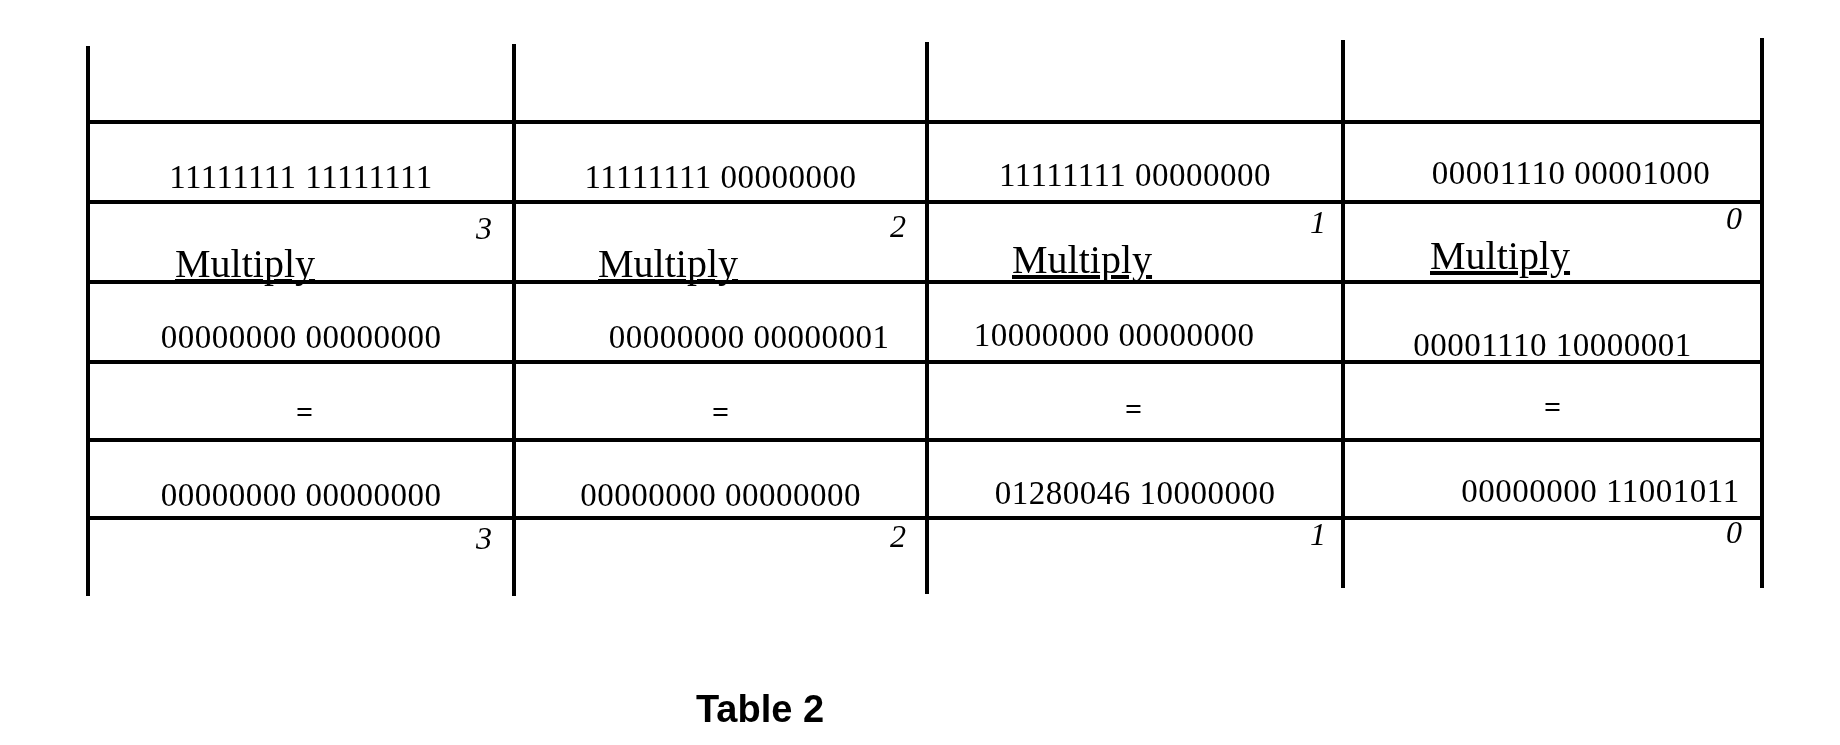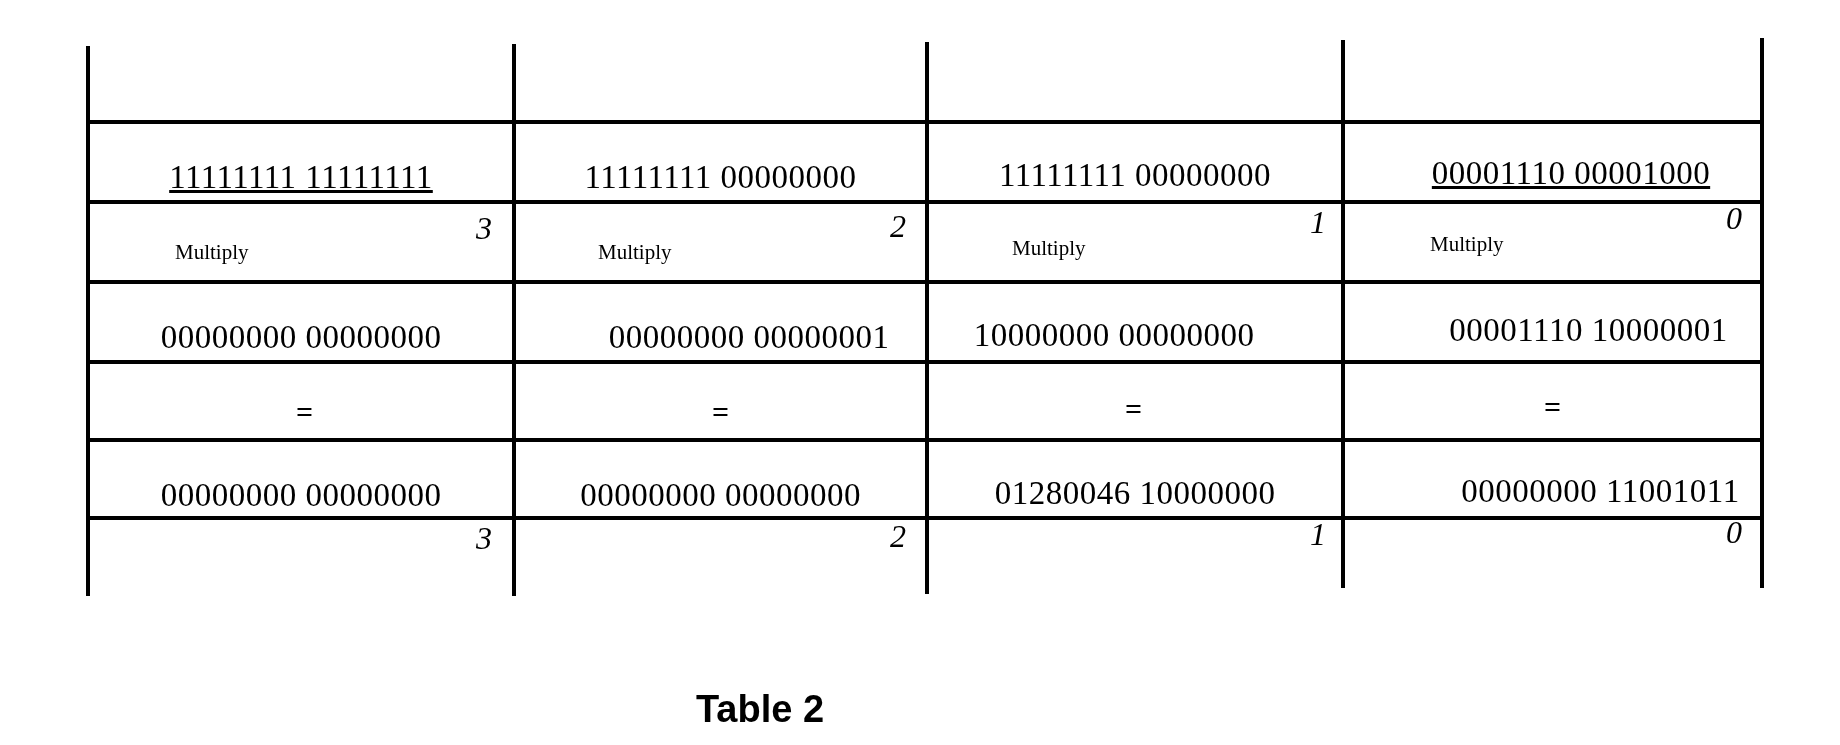--- a/index.html
+++ b/index.html
@@ -1,41 +1,41 @@
 <!DOCTYPE html>
 <html><head>
 <meta charset="utf-8">
 <style>
   html, body { margin: 0; padding: 0; background: #ffffff; }
   body { width: 1840px; height: 745px; position: relative; overflow: hidden; font-family: "Liberation Serif", serif; color: #000; }
   .vline { position: absolute; width: 4px; background: #000; }
   .hline { position: absolute; height: 4px; background: #000; }
   .cell { position: absolute; display: flex; align-items: flex-end; justify-content: center; font-size: 33px; letter-spacing: 0.5px; white-space: nowrap; }
-  .label { position: absolute; font-size: 21px; white-space: nowrap; }
+  .label { position: absolute; font-size: 40px; white-space: nowrap; text-decoration: underline; }
   .sub { position: absolute; font-style: italic; font-size: 32px; }
   .eq { position: absolute; font-size: 30px; font-weight: bold; }
   .caption { position: absolute; left: 0; width: 1520px; top: 688px; text-align: center; font-family: "Liberation Sans", sans-serif; font-size: 38px; font-weight: bold; }
 </style>
 </head>
 <body>
 
 <div class="vline" style="left:86px; top:46px; height:550px;"></div>
 <div class="vline" style="left:512px; top:44px; height:552px;"></div>
 <div class="vline" style="left:925px; top:42px; height:552px;"></div>
 <div class="vline" style="left:1341px; top:40px; height:548px;"></div>
 <div class="vline" style="left:1760px; top:38px; height:550px;"></div>
 
 <div class="hline" style="left:86px; top:120px; width:1678px;"></div>
 <div class="hline" style="left:86px; top:200px; width:1678px;"></div>
 <div class="hline" style="left:86px; top:280px; width:1678px;"></div>
 <div class="hline" style="left:86px; top:360px; width:1678px;"></div>
 <div class="hline" style="left:86px; top:438px; width:1678px;"></div>
 <div class="hline" style="left:86px; top:516px; width:1678px;"></div>
 
-<div class="cell" style="left:90px; top:124px; width:422px; height:72px;text-decoration:underline;">
+<div class="cell" style="left:90px; top:124px; width:422px; height:72px;">
     <span>11111111  11111111</span>
   </div>
 <div class="label" style="left:175px; top:240px;">Multiply</div>
 <div class="sub" style="left:476px; top:210px;">3</div>
 <div class="cell" style="left:90px; top:284px; width:422px; height:72px;">
     <span>00000000  00000000</span>
   </div>
 <div class="eq" style="left:296px; top:395px;">=</div>
 <div class="cell" style="left:90px; top:442px; width:422px; height:72px;">
     <span>00000000  00000000</span>
@@ -63,26 +63,26 @@
 <div class="sub" style="left:1310px; top:204px;">1</div>
 <div class="cell" style="left:929px; top:282px; width:370px; height:72px;">
     <span>10000000  00000000</span>
   </div>
 <div class="eq" style="left:1125px; top:392px;">=</div>
 <div class="cell" style="left:929px; top:440px; width:412px; height:72px;">
     <span>01280046  10000000</span>
   </div>
 <div class="sub" style="left:1310px; top:516px;">1</div>
 
-<div class="cell" style="left:1345px; top:120px; width:452px; height:72px;text-decoration:underline;">
+<div class="cell" style="left:1345px; top:120px; width:452px; height:72px;">
     <span>00001110  00001000</span>
   </div>
 <div class="label" style="left:1430px; top:232px;">Multiply</div>
 <div class="sub" style="left:1726px; top:200px;">0</div>
-<div class="cell" style="left:1345px; top:277px; width:415px; height:72px;margin-left:36px;">
+<div class="cell" style="left:1345px; top:292px; width:415px; height:72px;">
     <span>00001110  10000001</span>
   </div>
 <div class="eq" style="left:1544px; top:390px;">=</div>
 <div class="cell" style="left:1345px; top:438px; width:415px; height:72px;margin-left:48px;">
     <span>00000000  11001011</span>
   </div>
 <div class="sub" style="left:1726px; top:514px;">0</div>
 
 <div class="caption">Table 2</div>
 

